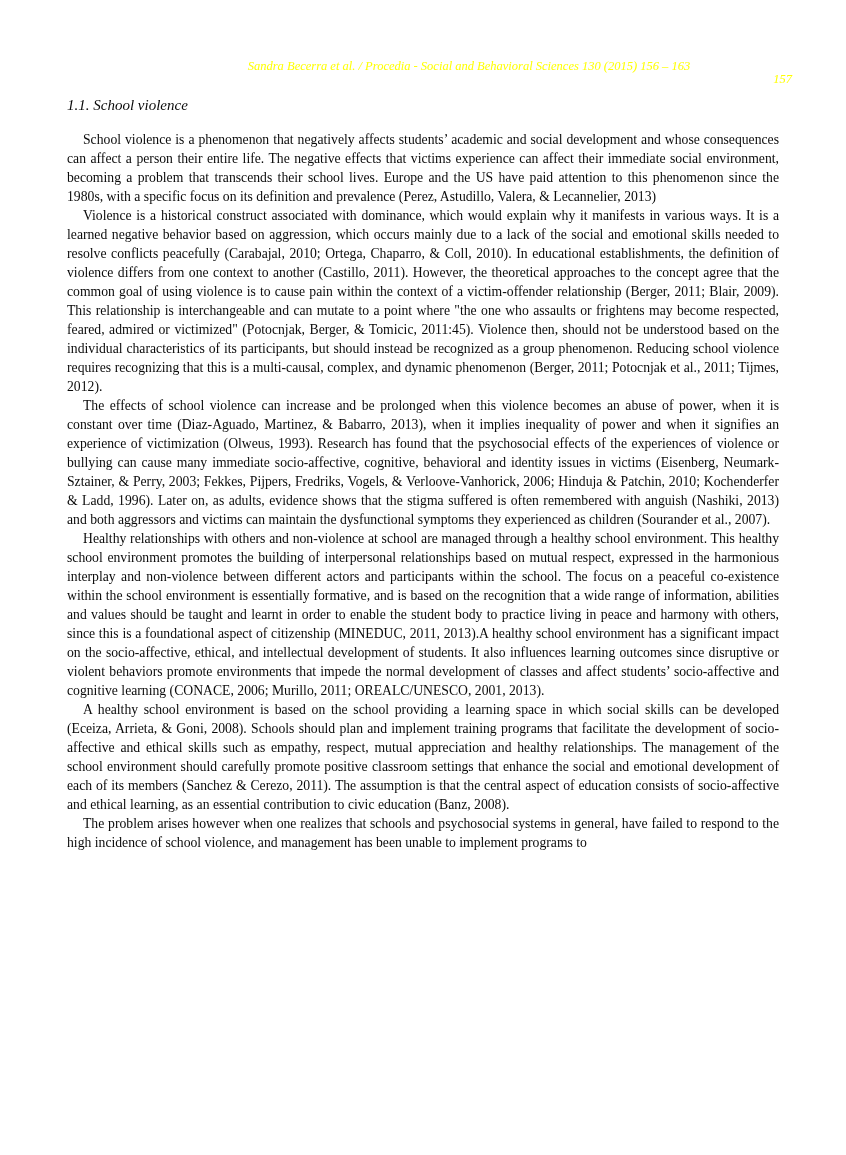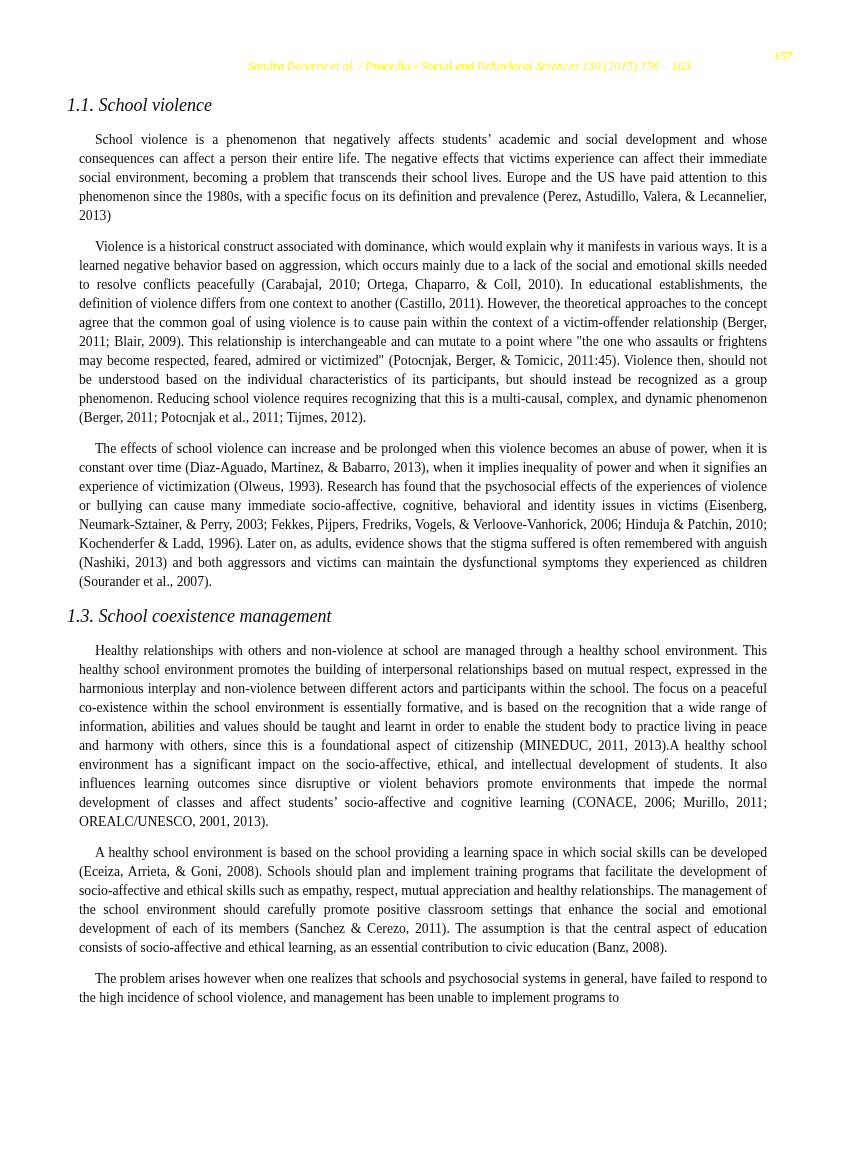--- a/index.html
+++ b/index.html
@@ -24,47 +24,47 @@
     text-align: center;
     text-indent: 92px;
     font-style: italic;
     font-size: 12.5px;
     line-height: 14px;
     color: #ffff00;
     white-space: nowrap;
   }
   .folio {
     position: absolute;
-    top: 49px;
+    top: 72px;
     right: 54px;
     font-style: italic;
     font-size: 12.5px;
     line-height: 14px;
     color: #ffff00;
   }
   .column {
     position: absolute;
     left: 67px;
     top: 96px;
     width: 712px;
     font-size: 13.7px;
     line-height: 19px;
   }
   .section-heading {
-    font-size: 18px;
+    font-size: 15px;
     font-weight: normal;
     font-style: italic;
     margin: 16px 0 15px 0;
     line-height: 19px;
   }
   .section-heading.first {
     margin-top: 0;
   }
   .column p {
-    margin: 12px;
+    margin: 0;
     text-align: justify;
     text-indent: 16px;
   }
 </style>
 </head>
 <body>
 
 <div class="page">
 
   <div class="running-head">Sandra Becerra et al. / Procedia - Social and Behavioral Sciences 130 (2015) 156 – 163</div>
@@ -72,20 +72,19 @@
   <div class="folio">157</div>
 
   <main class="column">
 
     <h2 class="section-heading first">1.1. School violence</h2>
     <p>School violence is a phenomenon that negatively affects students’ academic and social development and whose consequences can affect a person their entire life. The negative effects that victims experience can affect their immediate social environment, becoming a problem that transcends their school lives. Europe and the US have paid attention to this phenomenon since the 1980s, with a specific focus on its definition and prevalence (Perez, Astudillo, Valera, &amp; Lecannelier, 2013)</p>
     <p>Violence is a historical construct associated with dominance, which would explain why it manifests in various ways. It is a learned negative behavior based on aggression, which occurs mainly due to a lack of the social and emotional skills needed to resolve conflicts peacefully (Carabajal, 2010; Ortega, Chaparro, &amp; Coll, 2010). In educational establishments, the definition of violence differs from one context to another (Castillo, 2011). However, the theoretical approaches to the concept agree that the common goal of using violence is to cause pain within the context of a victim-offender relationship (Berger, 2011; Blair, 2009). This relationship is interchangeable and can mutate to a point where "the one who assaults or frightens may become respected, feared, admired or victimized" (Potocnjak, Berger, &amp; Tomicic, 2011:45). Violence then, should not be understood based on the individual characteristics of its participants, but should instead be recognized as a group phenomenon. Reducing school violence requires recognizing that this is a multi-causal, complex, and dynamic phenomenon (Berger, 2011; Potocnjak et al., 2011; Tijmes, 2012).</p>
 
     <p>The effects of school violence can increase and be prolonged when this violence becomes an abuse of power, when it is constant over time (Diaz-Aguado, Martinez, &amp; Babarro, 2013),  when it implies inequality of power and when it signifies an experience of victimization (Olweus, 1993). Research has found that the psychosocial effects of the experiences of violence or bullying can cause many immediate socio-affective, cognitive, behavioral and identity issues in victims (Eisenberg, Neumark-Sztainer, &amp; Perry, 2003; Fekkes, Pijpers, Fredriks, Vogels, &amp; Verloove-Vanhorick, 2006; Hinduja &amp; Patchin, 2010; Kochenderfer &amp; Ladd, 1996). Later on, as adults, evidence shows that the stigma suffered is often remembered with anguish (Nashiki, 2013) and both aggressors and victims can maintain the dysfunctional symptoms they experienced as children (Sourander et al., 2007).</p>
 
-    <h2 class="section-heading">1.3. School coexistence management</h2>
     <p>Healthy relationships with others and non-violence at school are managed through a healthy school environment. This healthy school environment promotes the building of interpersonal relationships based on mutual respect, expressed in the harmonious interplay and non-violence between different actors and participants within the school. The focus on a peaceful co-existence within the school environment is essentially formative, and is based on the recognition that a wide range of information, abilities and values should be taught and learnt in order to enable the student body to practice living in peace and harmony with others, since this is a foundational aspect of citizenship (MINEDUC, 2011, 2013).A healthy school environment has a significant impact on the socio-affective, ethical, and intellectual development of students. It also influences learning outcomes since disruptive or violent behaviors promote environments that impede the normal development of classes and affect students’ socio-affective and cognitive learning (CONACE, 2006; Murillo, 2011; OREALC/UNESCO, 2001, 2013).</p>
     <p>A healthy school environment is based on the school providing a learning space in which social skills can be developed (Eceiza, Arrieta, &amp; Goni, 2008). Schools should plan and implement training programs that facilitate the development of socio-affective and ethical skills such as empathy, respect, mutual appreciation and healthy relationships. The management of the school environment should carefully promote positive classroom settings that enhance the social and emotional development of each of its members (Sanchez &amp; Cerezo, 2011). The assumption is that the central aspect of education consists of socio-affective and ethical learning, as an essential contribution to civic education (Banz, 2008).</p>
     <p>The problem arises however when one realizes that schools and psychosocial systems in general, have failed to respond to the high incidence of school violence, and management has been unable to implement programs to</p>
 
   </main>
 
 </div>
 
 </body></html>

